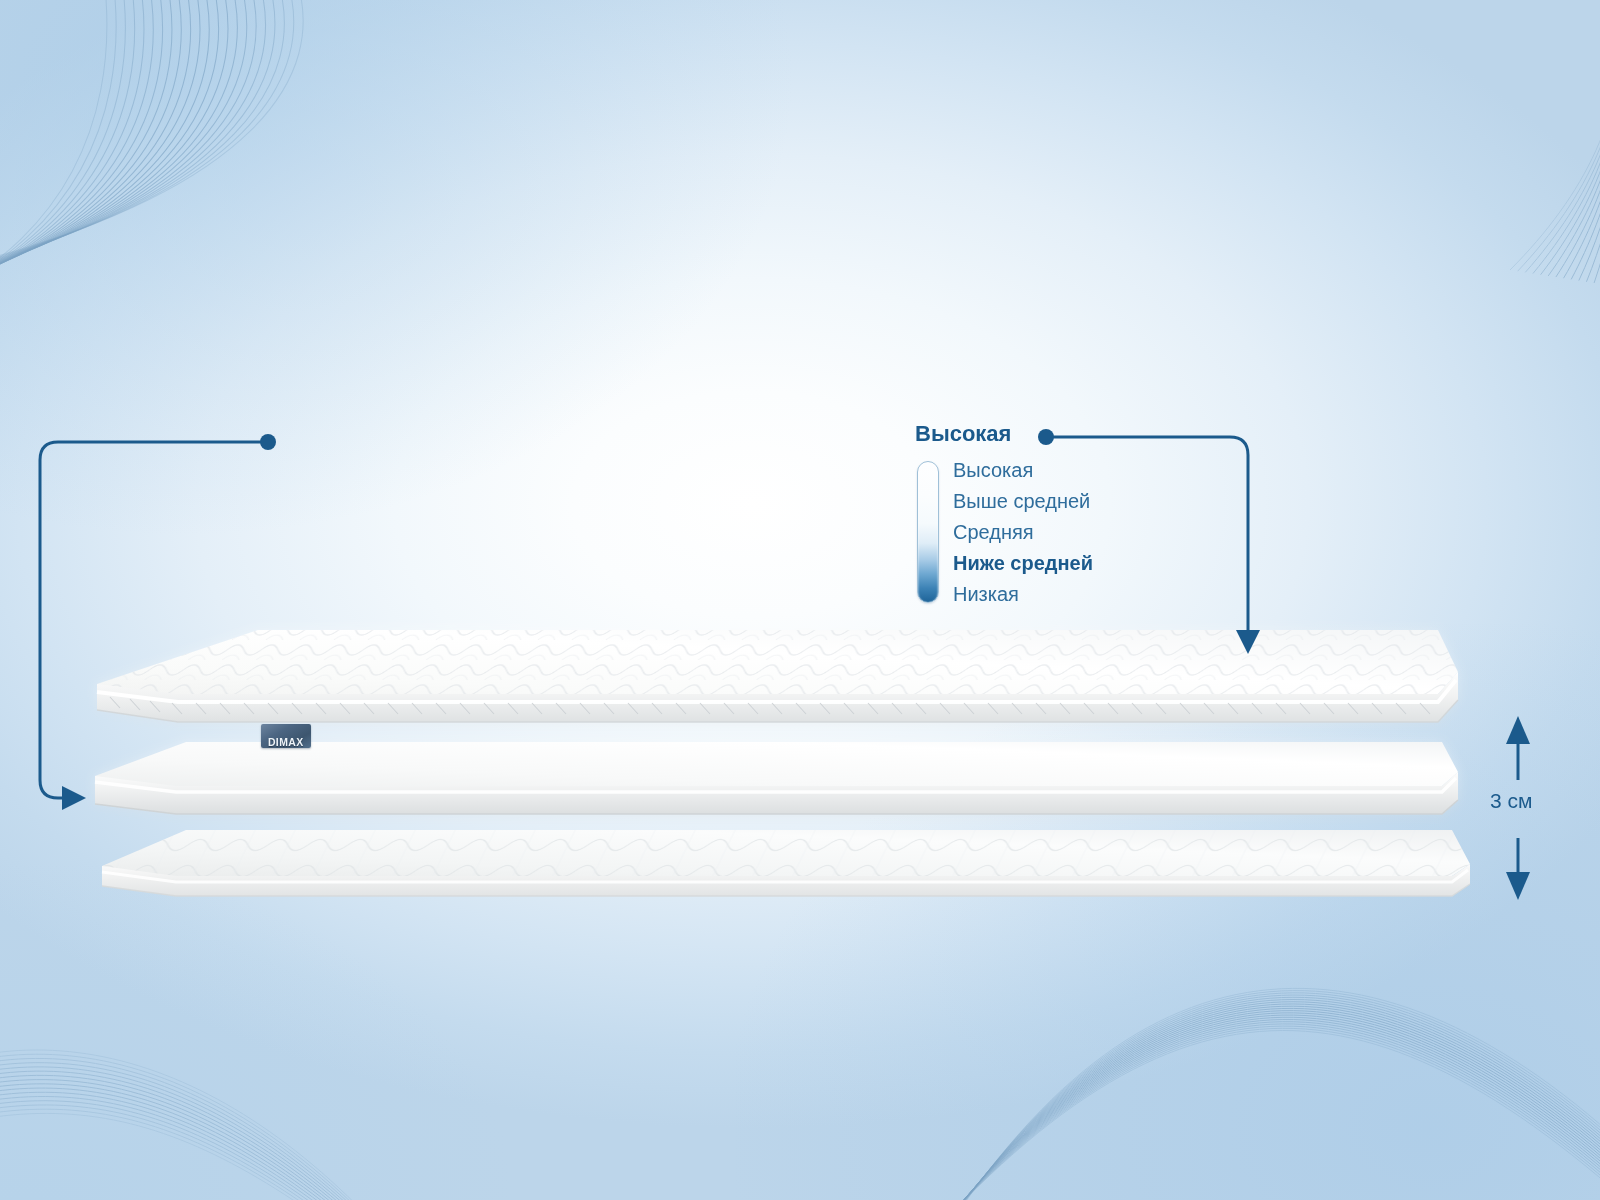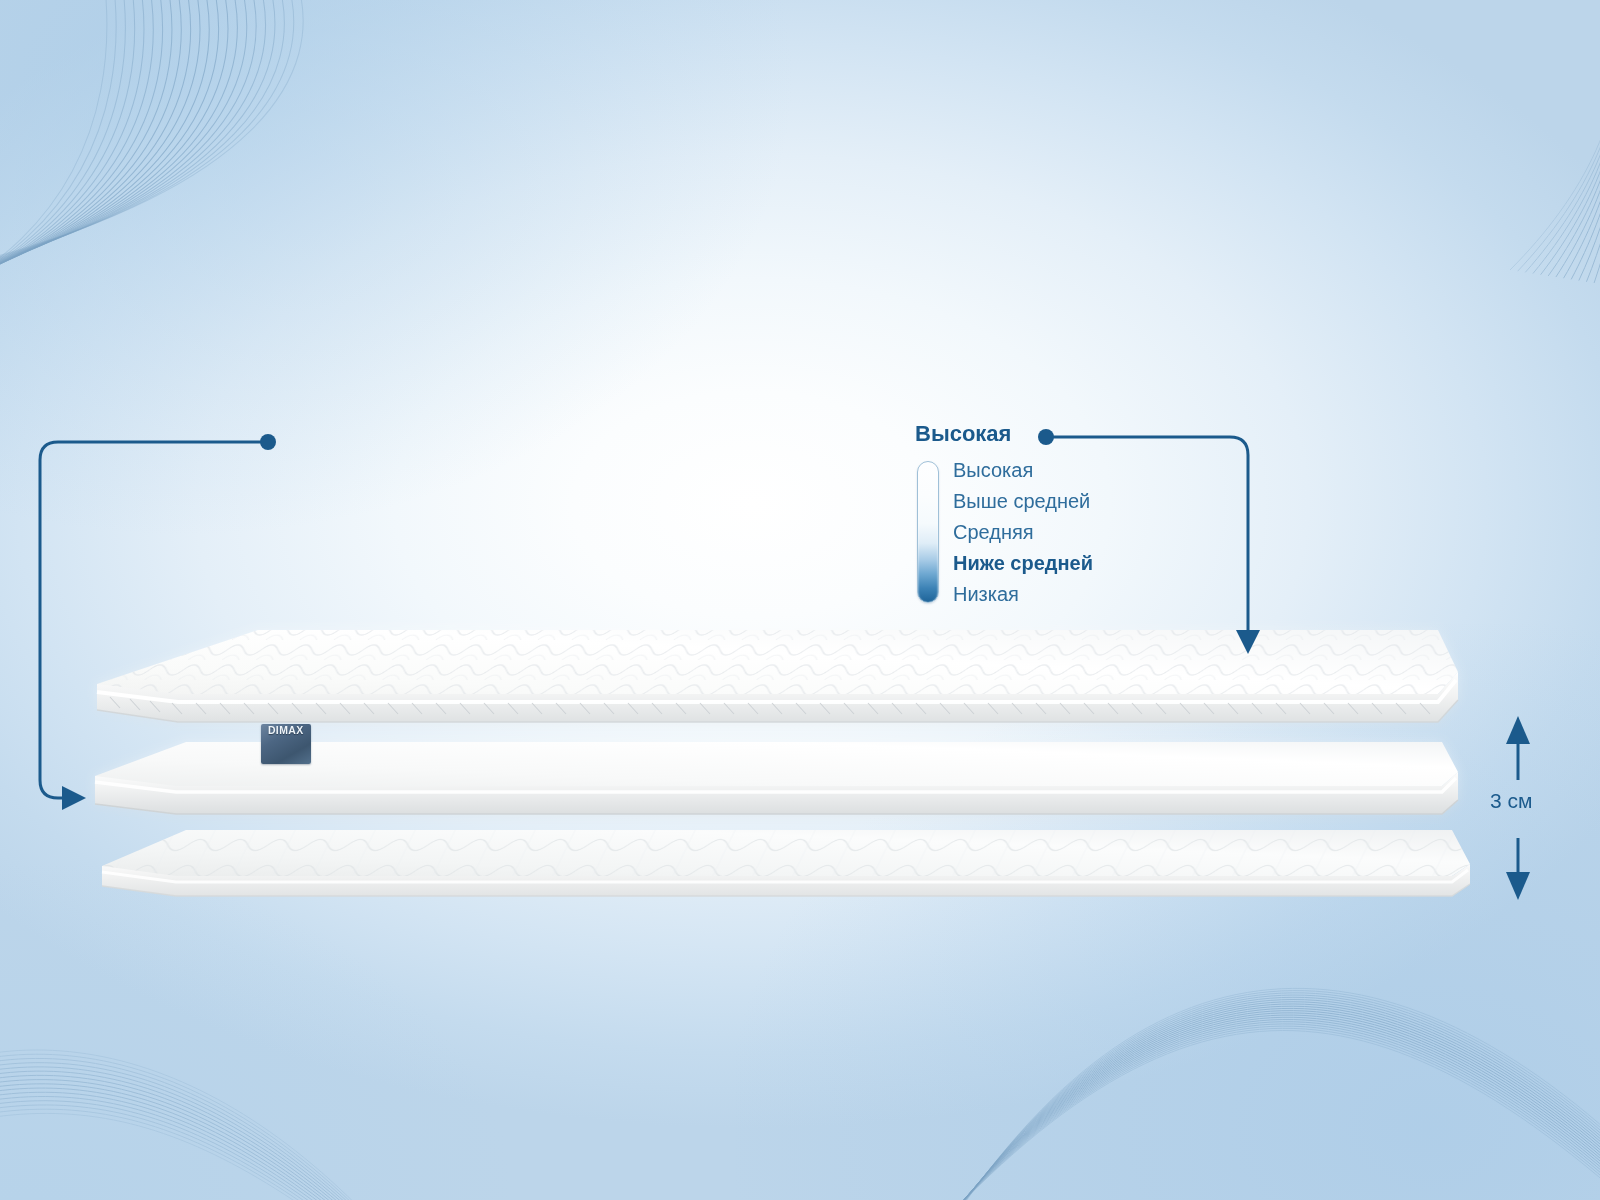--- a/index.html
+++ b/index.html
@@ -65,26 +65,26 @@
   
   #mattress { position: absolute; left: 0; top: 0; width: 1600px; height: 1200px; }
   #mattress svg { display: block; }
 
   
   #dimax-tag {
     position: absolute;
     left: 261px;
     top: 724px;
     width: 50px;
-    height: 40px;
+    height: 24px;
     border-radius: 2px;
     background: linear-gradient(150deg, #6d85a0 0%, #4c6683 35%, #3d566f 70%, #53708c 100%);
     box-shadow: 0 1px 2px rgba(40,60,80,0.35);
     display: flex;
-    align-items: flex-start;
+    align-items: flex-end;
     justify-content: center;
     overflow: hidden;
   }
   #dimax-tag span {
     color: #eef4f9;
     font-size: 11px;
     font-weight: 700;
     letter-spacing: 0.4px;
     text-shadow: 0 1px 1px rgba(20,35,50,0.6);
     transform: scaleX(0.95);

